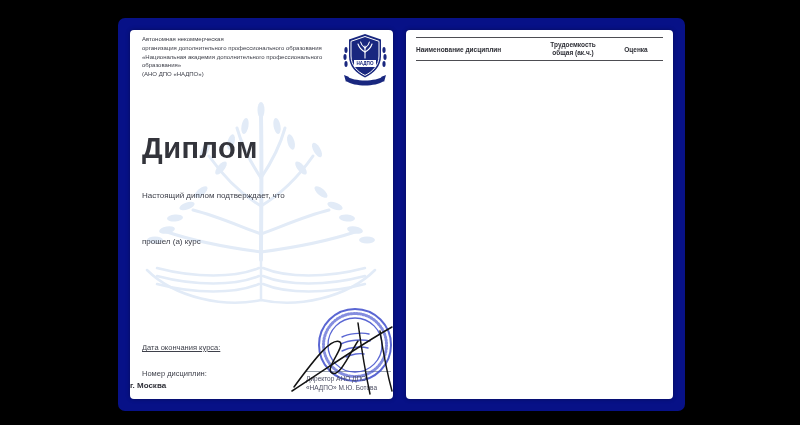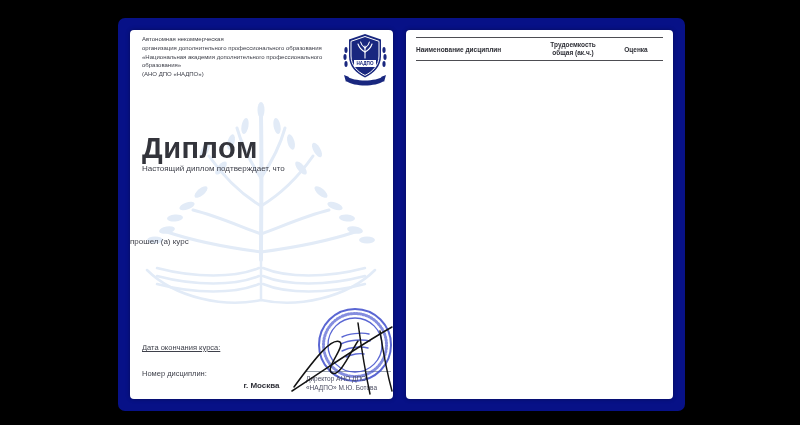--- a/index.html
+++ b/index.html
@@ -12,25 +12,25 @@
   .page-left{left:12px;width:263px;}
   .page-right{left:288px;width:267px;}
 
   
   .org{position:absolute;left:12px;top:5px;width:200px;font-size:6px;line-height:8.8px;
        color:#3b3d47;white-space:pre-line;z-index:2;}
   .logo{position:absolute;right:4px;top:2px;width:48px;height:56px;z-index:2;}
   .watermark{position:absolute;left:5px;top:72px;width:253px;height:232px;z-index:1;}
   .title{position:absolute;left:12px;top:102px;font-size:29px;font-weight:bold;
          letter-spacing:.5px;color:#33343b;z-index:2;}
-  .statement{position:absolute;left:12px;top:134px;font-size:8px;color:#3f414b;z-index:2;}
-  .course{position:absolute;left:0;top:207px;font-size:8px;color:#3f414b;z-index:2;}
+  .statement{position:absolute;left:12px;top:161px;font-size:8px;color:#3f414b;z-index:2;}
+  .course{position:absolute;left:12px;top:207px;font-size:8px;color:#3f414b;z-index:2;}
   .lbl{position:absolute;left:12px;font-size:7.5px;color:#3f414b;z-index:2;}
   .lbl-date{top:313px;text-decoration:underline;} .lbl-num{top:339px;}
-  .city{position:absolute;left:0;top:351px;width:100%;text-align:center;font-size:8px;
+  .city{position:absolute;left:0;top:351px;width:100%;font-size:8px;
         font-weight:bold;color:#2f3038;z-index:2;}
   .sig-line{position:absolute;left:176px;top:341px;width:85px;border-top:1px solid #9aa2ad;z-index:2;}
   .director{position:absolute;left:176px;top:345px;font-size:6.5px;line-height:8.5px;
             color:#4c4e63;white-space:pre-line;z-index:4;}
   .stamp{position:absolute;left:186px;top:276px;width:78px;height:78px;z-index:3;}
   .signature{position:absolute;left:158px;top:281px;width:106px;height:85px;z-index:5;}
 
   
   .thead{position:absolute;left:10px;right:10px;top:7px;display:flex;align-items:center;
          border-top:1px solid #4d4d52;border-bottom:1px solid #4d4d52;padding:3px 0;}

